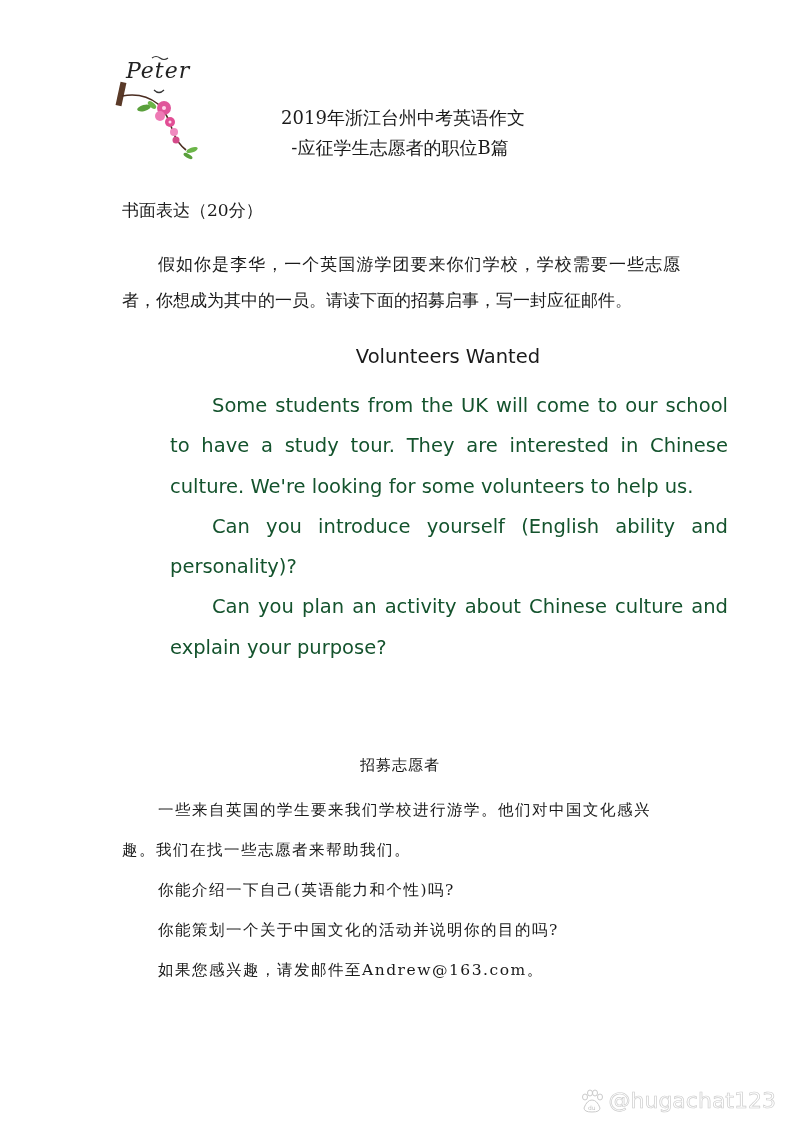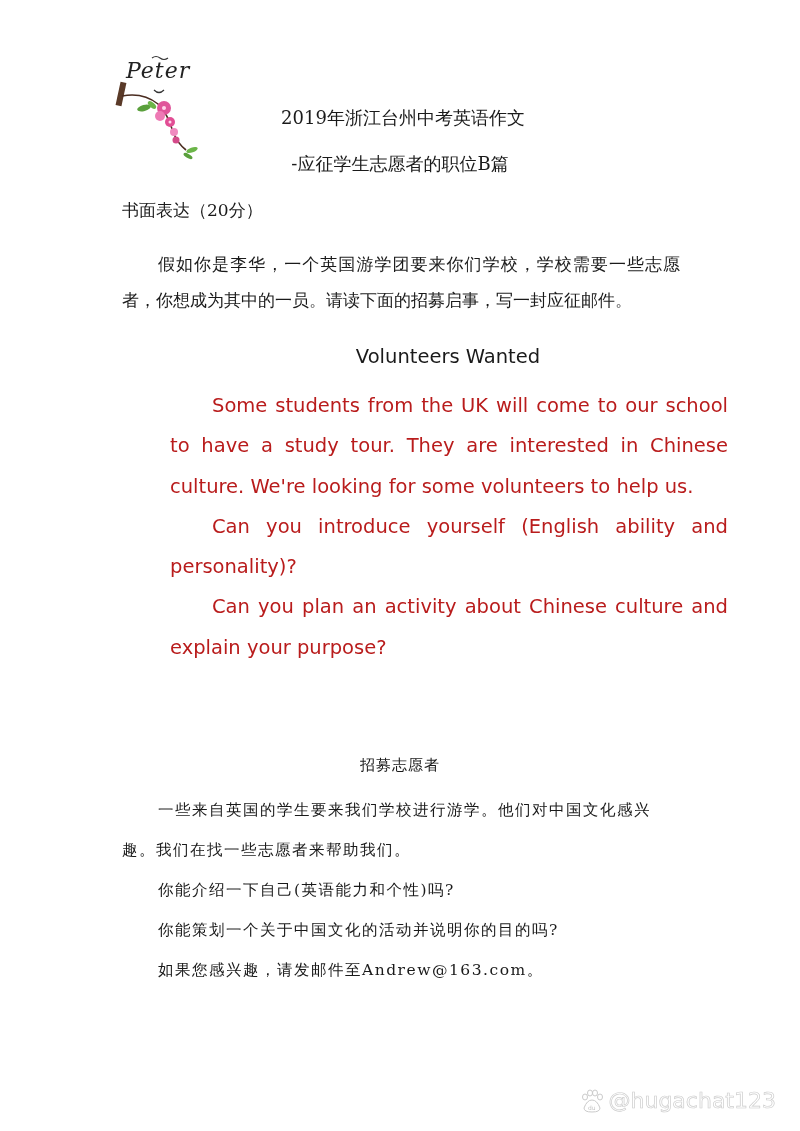--- a/index.html
+++ b/index.html
@@ -48,40 +48,40 @@
     }
 
     .title {
       position: absolute;
       left: 0; width: 800px;
       text-align: center;
       font-size: 18px;
       color: #1a1a1a;
     }
     .title-1 { top: 106px; left: 0px; padding-left: 3px; }
-    .title-2 { top: 152px; }
+    .title-2 { top: 136px; }
 
     .para-cn {
       position: absolute;
       left: 122px;
       width: 558px;
       font-size: 17px;
       line-height: 36px;
       text-align: justify;
     }
     .written-label { top: 192px; }
     .task-para { top: 246px; text-indent: 36px; }
 
     .en-block {
       position: absolute;
       left: 122px;
       width: 558px;
       font-size: 19.5px;
       line-height: 40.3px;
-      color: #b91c1c;
+      color: #14532d;
     }
     .en-title {
       position: absolute;
       left: 0; width: 800px;
       top: 345px;
       text-align: center;
       font-size: 19.5px;
     }
     .en-body { top: 386px; }
     .en-p {

